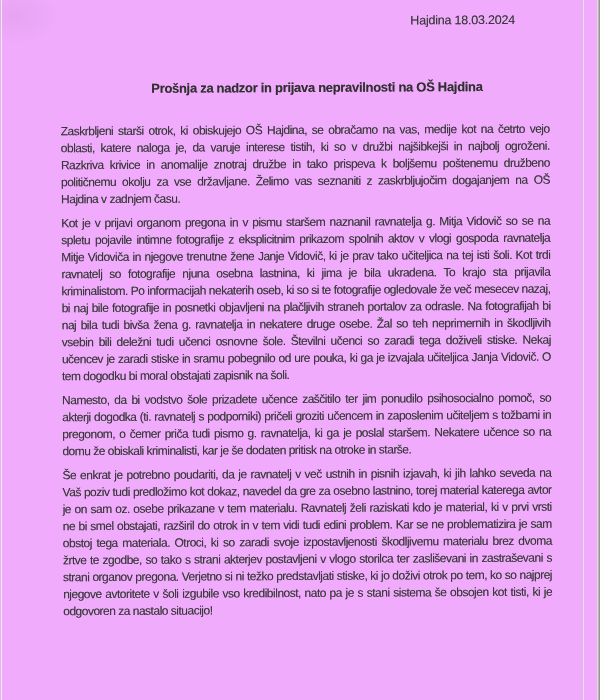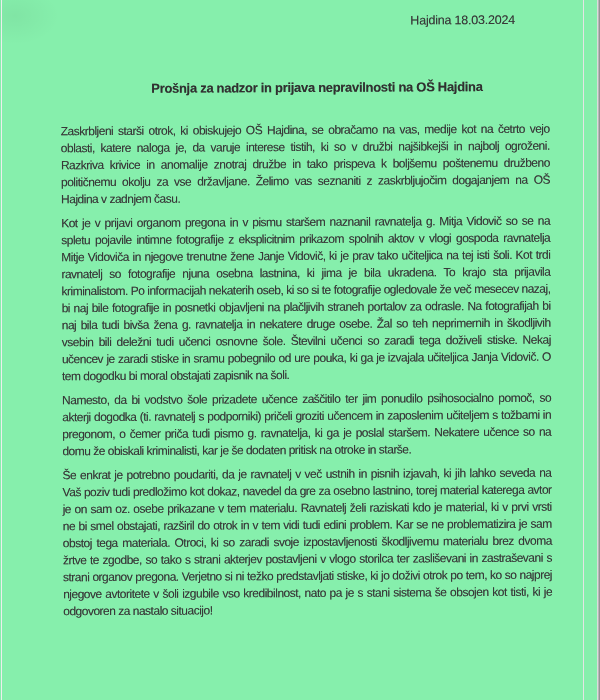--- a/index.html
+++ b/index.html
@@ -4,21 +4,21 @@
 <style>
   html, body {
     margin: 0;
     padding: 0;
     background: #ffffff;
   }
   .page {
     position: relative;
     width: 600px;
     height: 700px;
-    background: #86efac;
+    background: #f0abfc;
     overflow: hidden;
     font-family: "Liberation Sans", sans-serif;
   }
   
   .edge-left {
     position: absolute;
     left: 1px; top: 0; bottom: 0;
     width: 1px;
     background: #ededed;
   }

